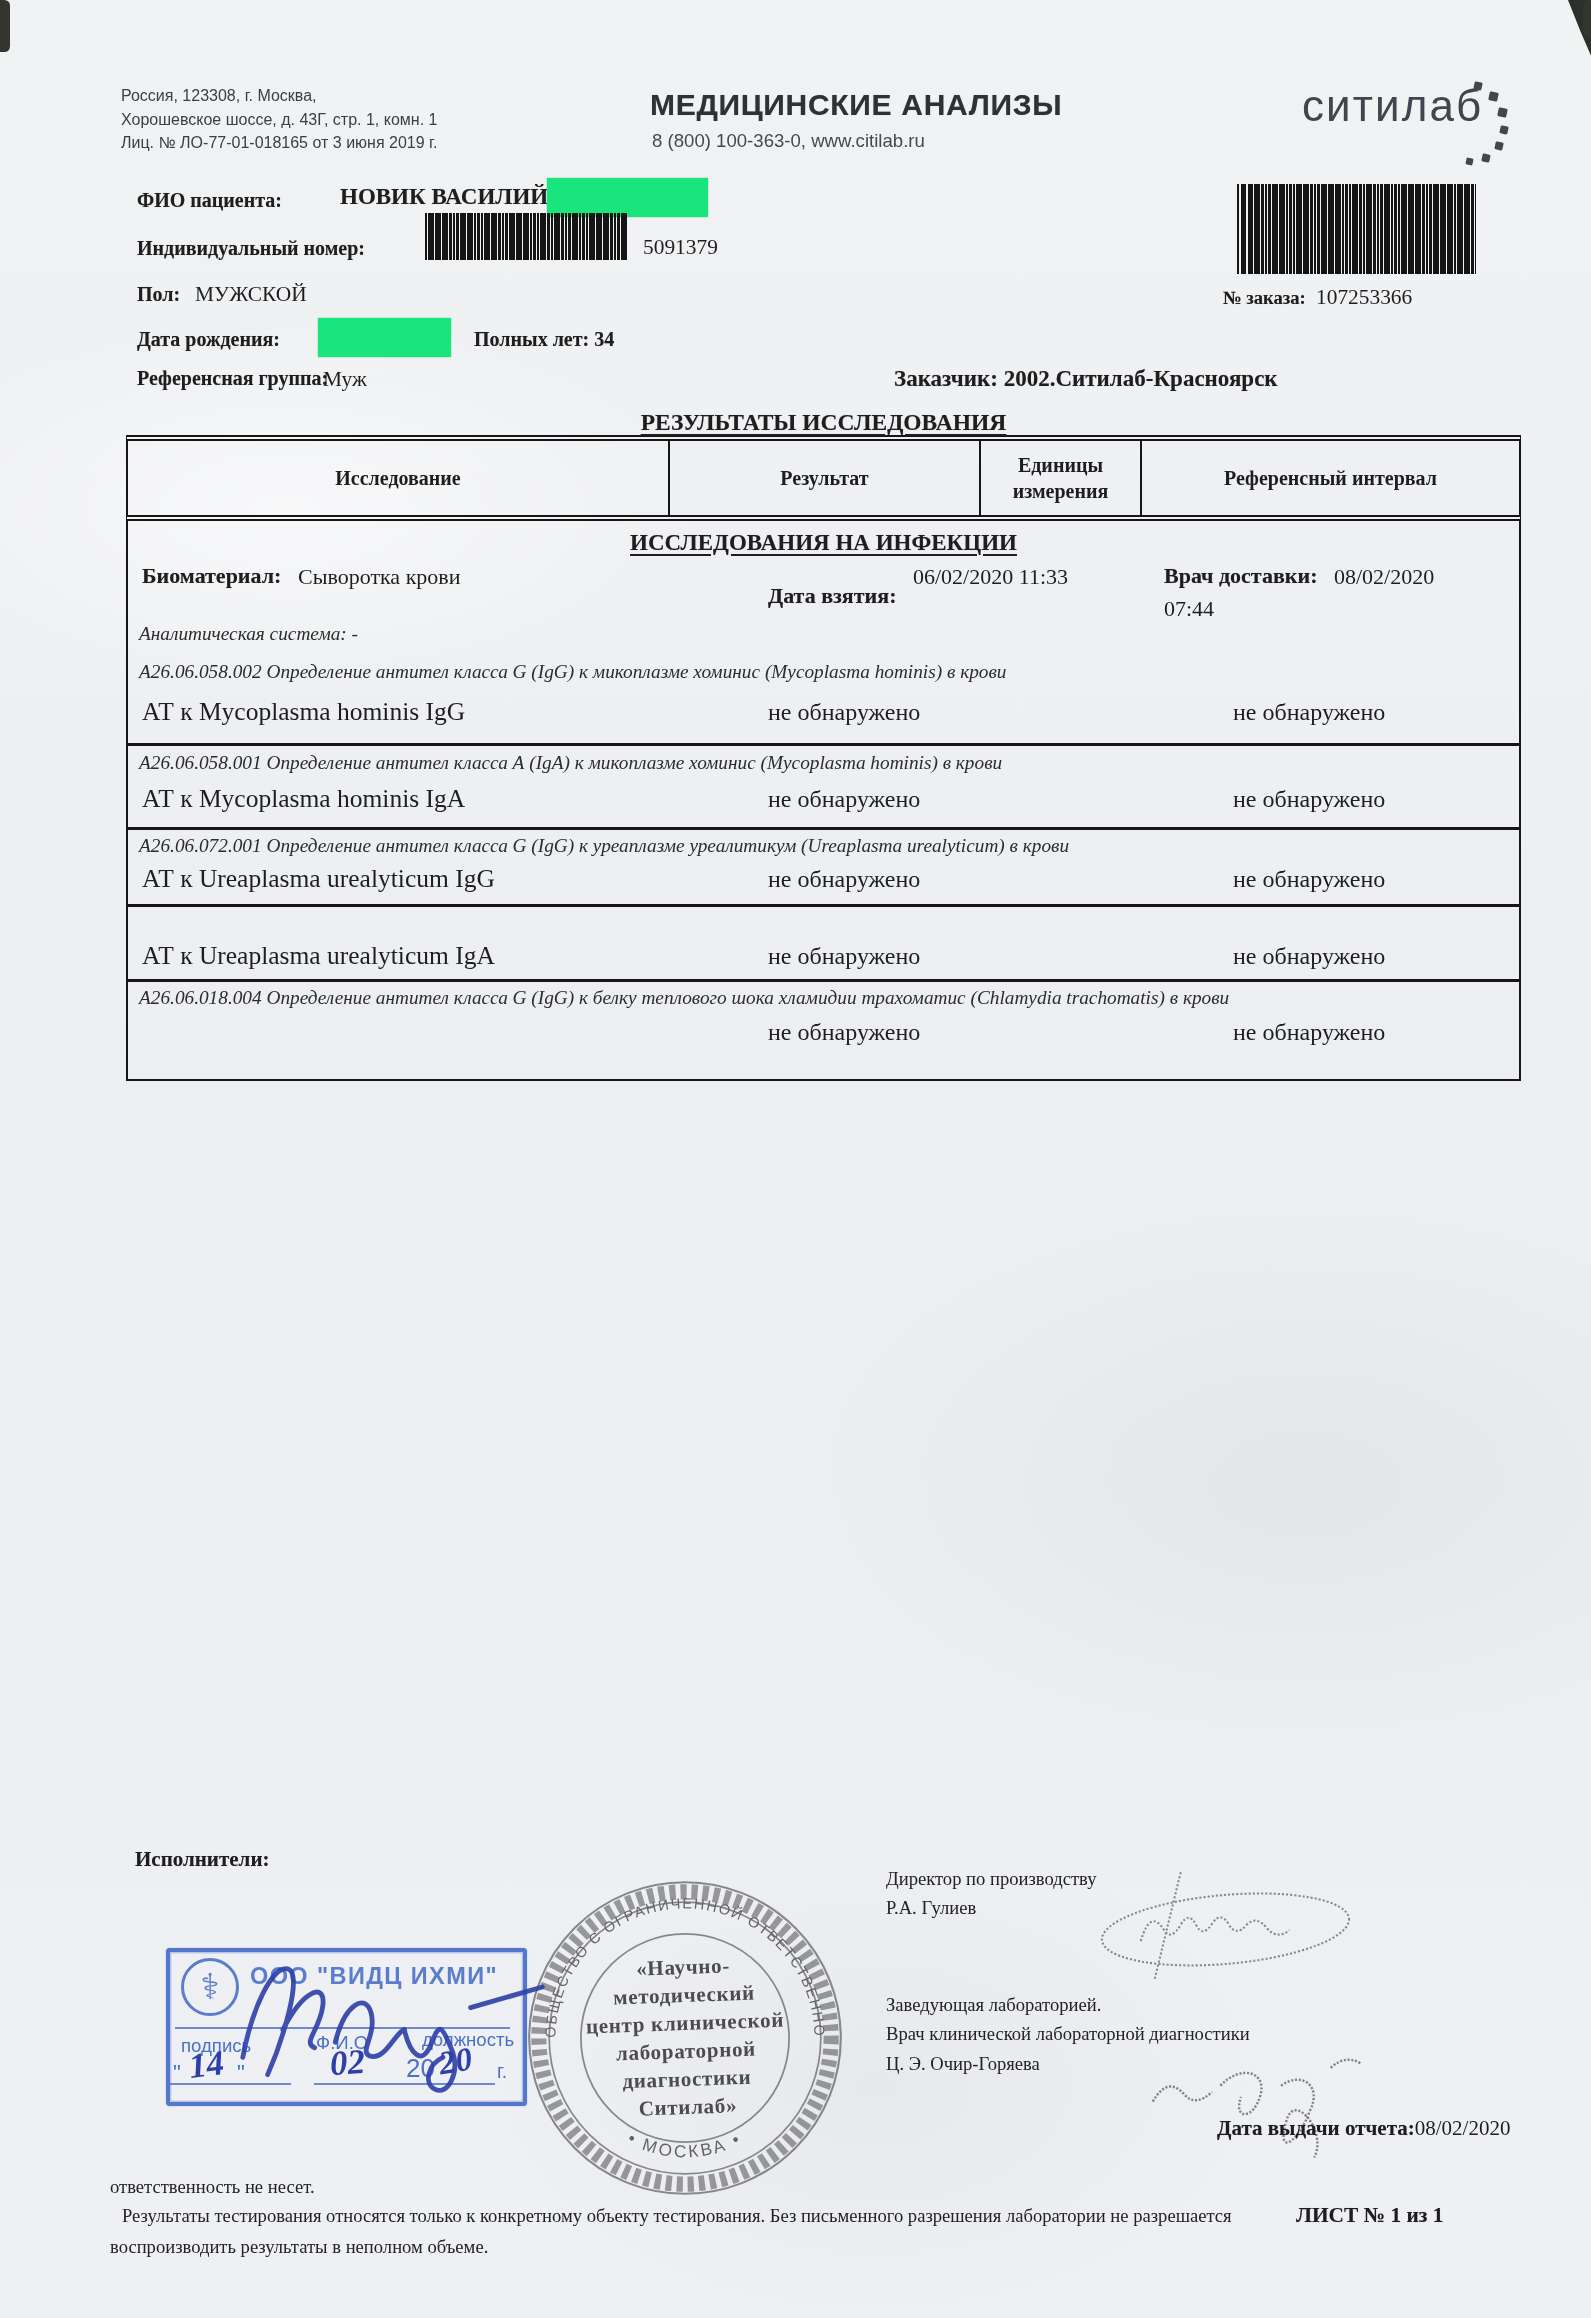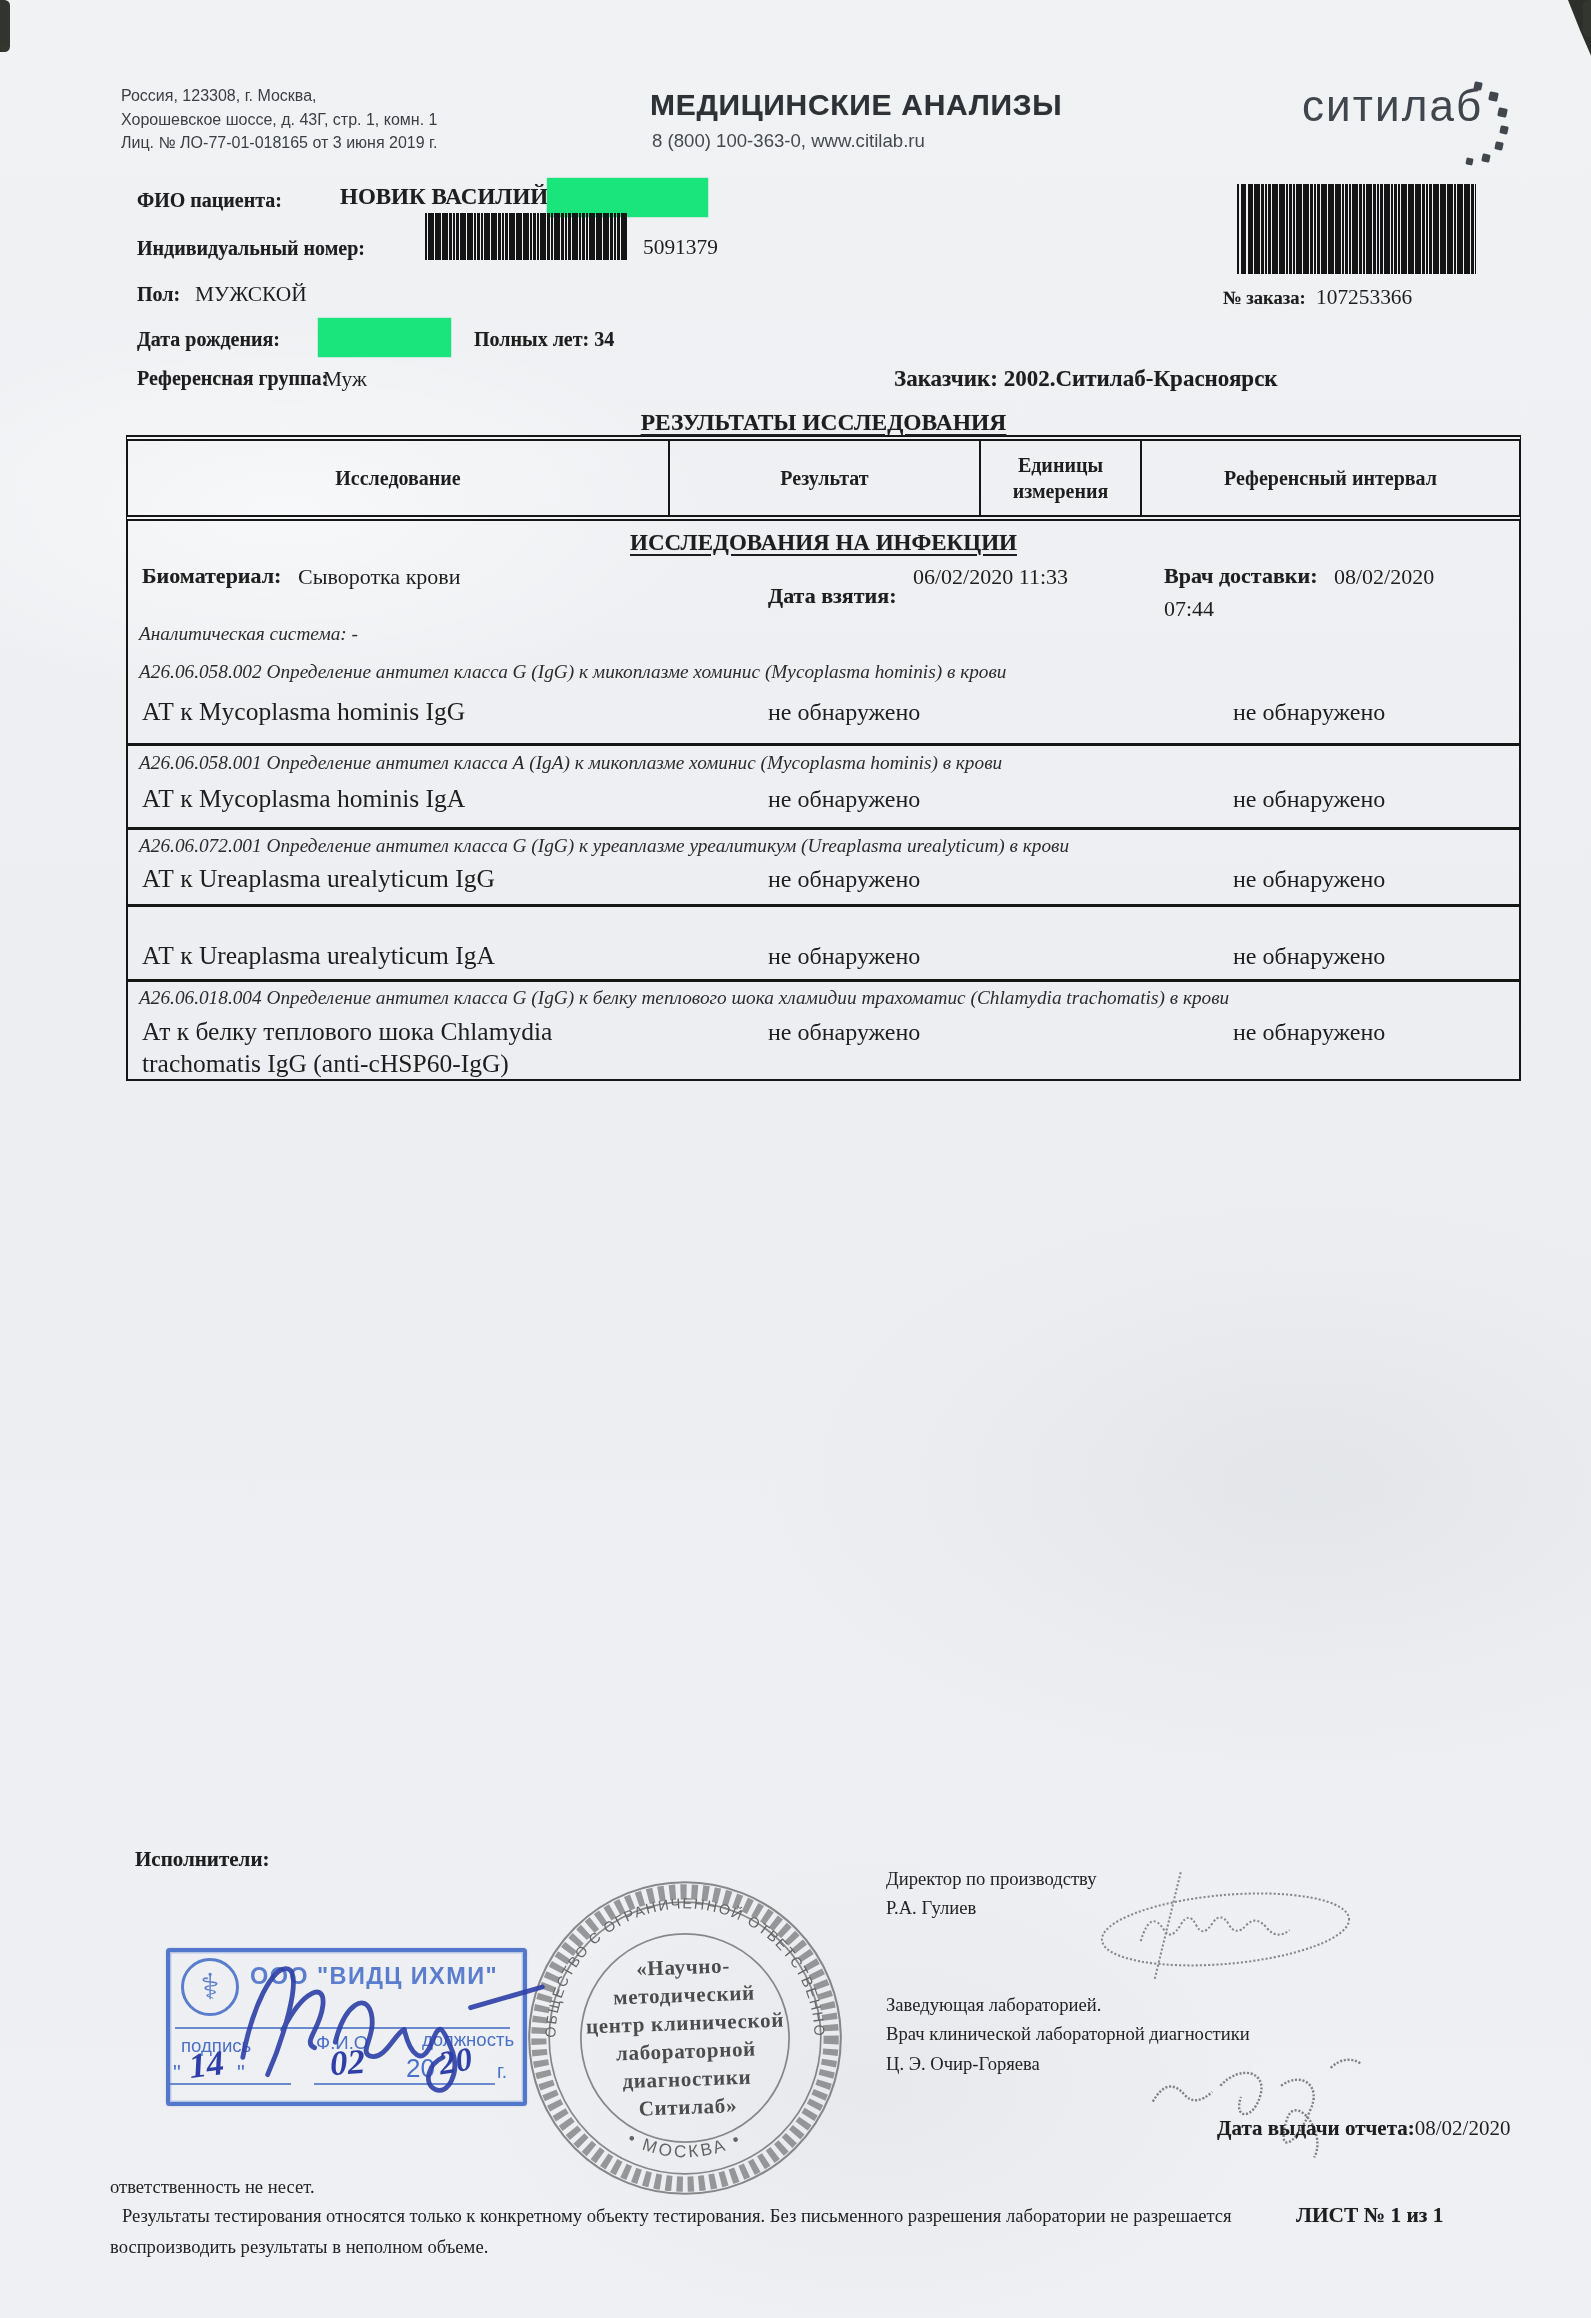--- a/index.html
+++ b/index.html
@@ -142,21 +142,20 @@
   <div class="abs tval" style="left:768px;top:866px;">не обнаружено</div>
   <div class="abs tval" style="left:1233px;top:866px;">не обнаружено</div>
   <div class="abs rule" style="left:128px;top:904px;width:1391px;"></div>
 
   <div class="abs tname" style="left:142px;top:940px;">АТ к Ureaplasma urealyticum IgA</div>
   <div class="abs tval" style="left:768px;top:943px;">не обнаружено</div>
   <div class="abs tval" style="left:1233px;top:943px;">не обнаружено</div>
   <div class="abs rule" style="left:128px;top:979px;width:1391px;"></div>
 
   <div class="abs method" style="left:139px;top:987px;">А26.06.018.004 Определение антител класса G (IgG) к белку теплового шока хламидии трахоматис (Chlamydia trachomatis) в крови</div>
-  <div class="abs tname" style="left:142px;top:1016px;">Ат к белку теплового шока Chlamydia trachomatis IgG (anti-cHSP60-IgG)</div>
   <div class="abs tval" style="left:768px;top:1019px;">не обнаружено</div>
   <div class="abs tval" style="left:1233px;top:1019px;">не обнаружено</div>
 
   <div class="abs b scan" style="left:135px;top:1847px;font-size:21px;">Исполнители:</div>
 
   <svg class="abs" style="left:523px;top:1876px;opacity:.88;" width="324" height="324" viewBox="0 0 470 470">
     <circle cx="235" cy="235" r="226" fill="none" stroke="#5c5c5c" stroke-width="3" opacity=".8"></circle>
     <circle cx="235" cy="235" r="212" fill="none" stroke="#606060" stroke-width="22" stroke-dasharray="9 7" opacity=".7"></circle>
     <circle cx="235" cy="235" r="197" fill="none" stroke="#5c5c5c" stroke-width="2.5" opacity=".8"></circle>
     <circle cx="235" cy="235" r="151" fill="none" stroke="#5c5c5c" stroke-width="2.5" opacity=".8"></circle>

